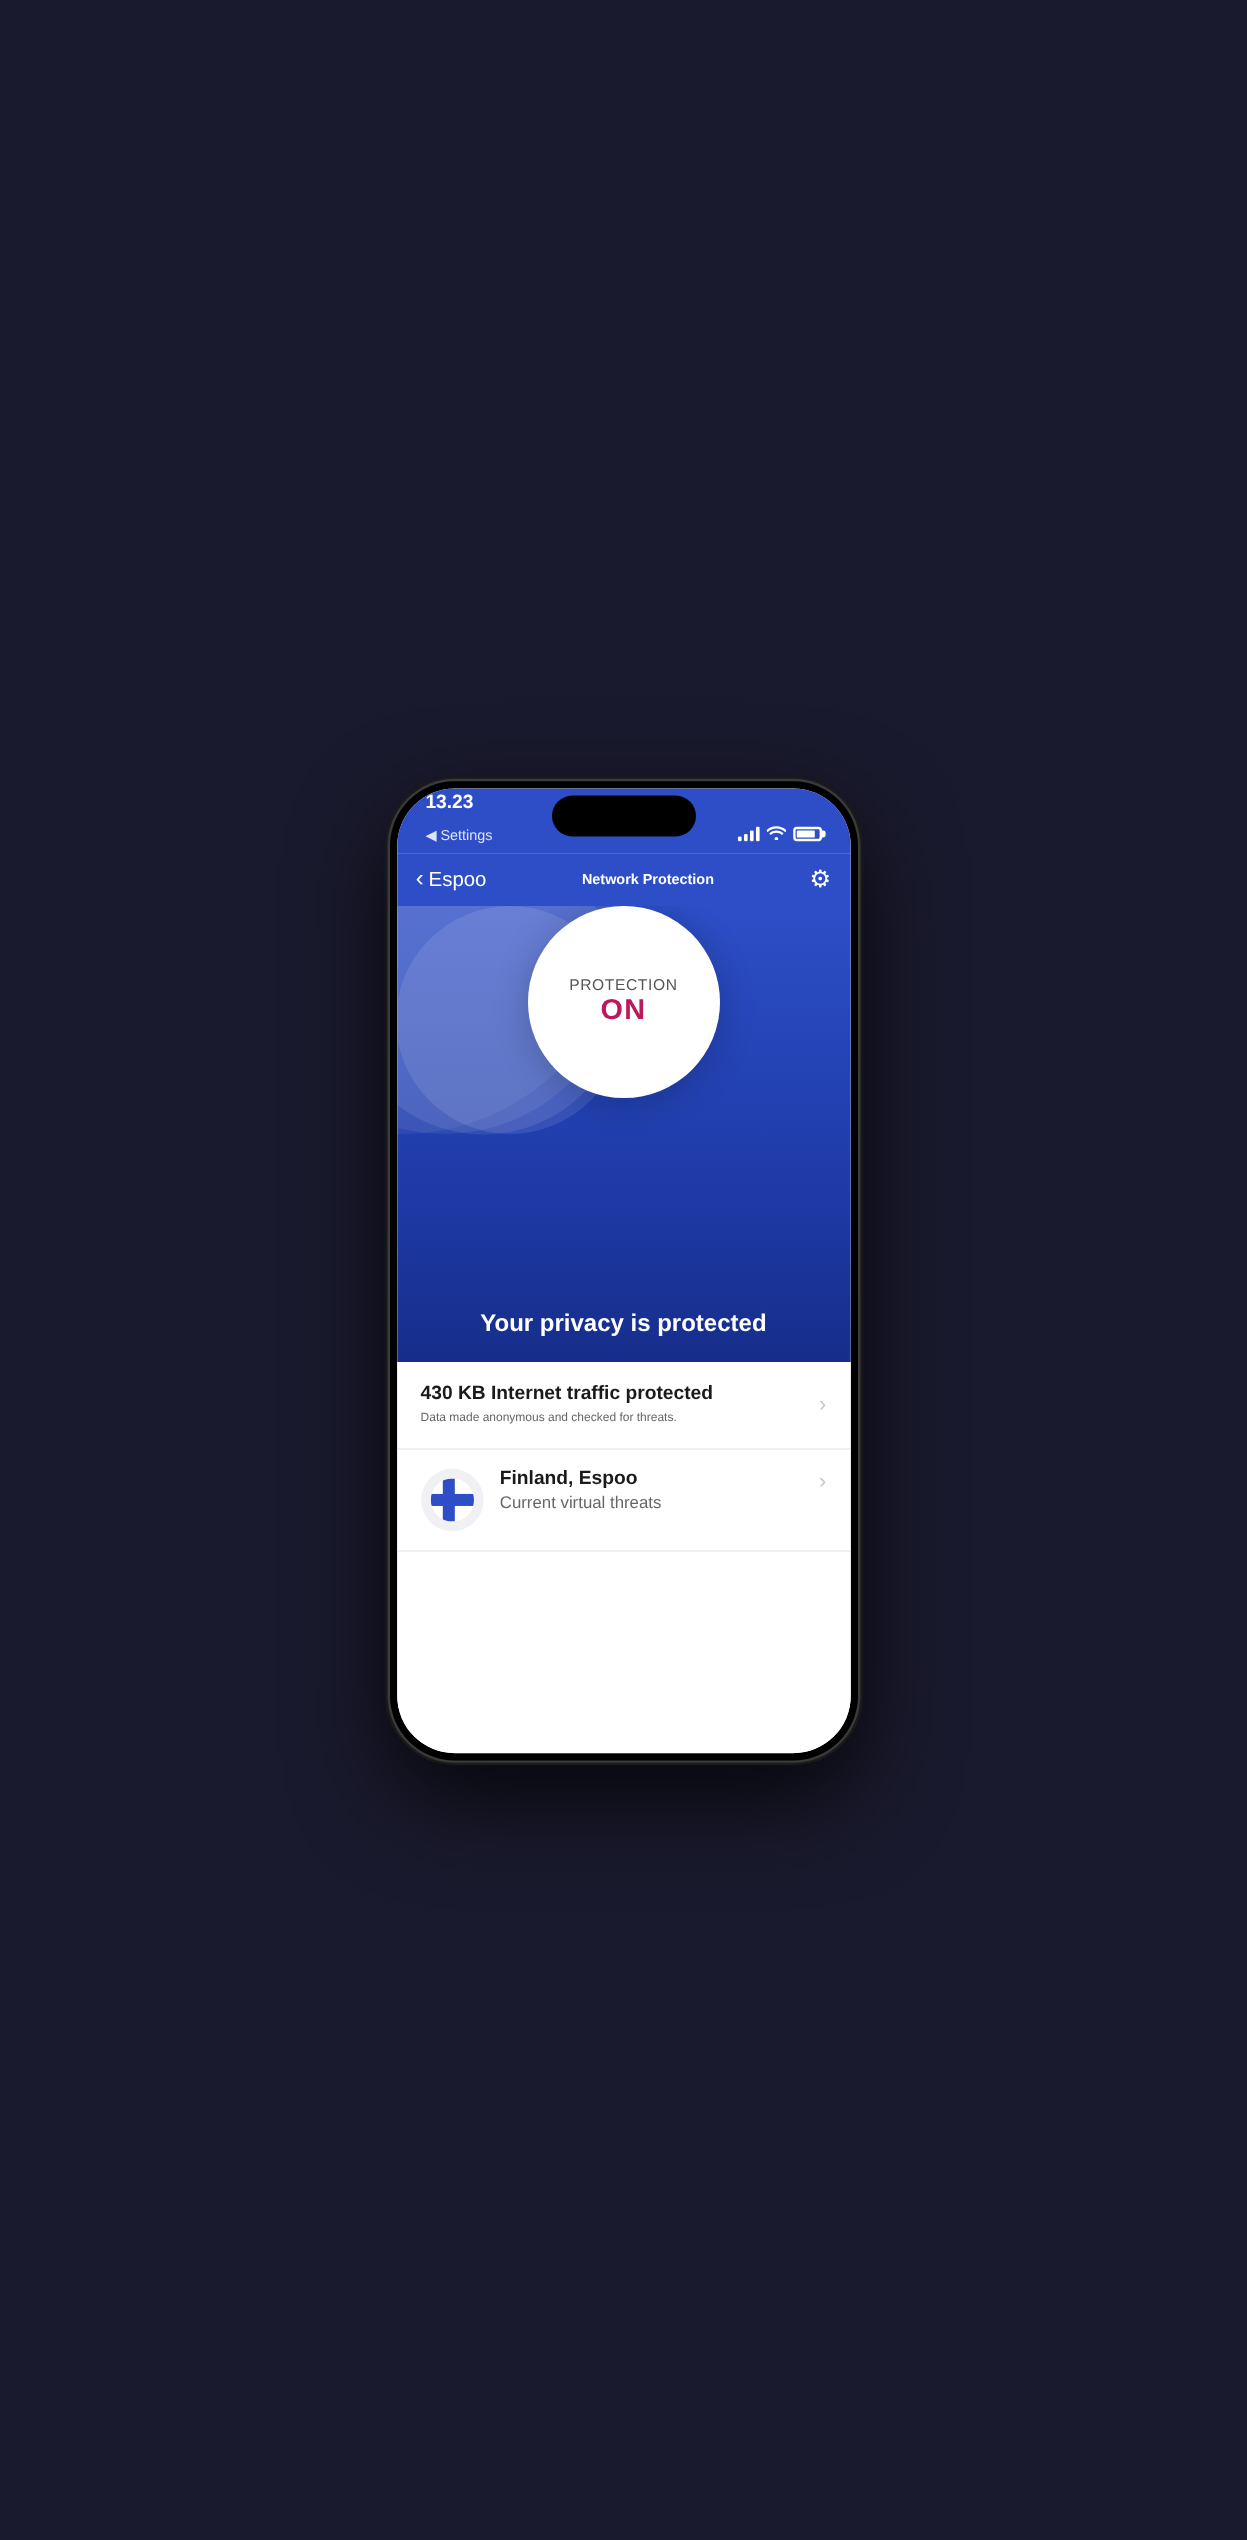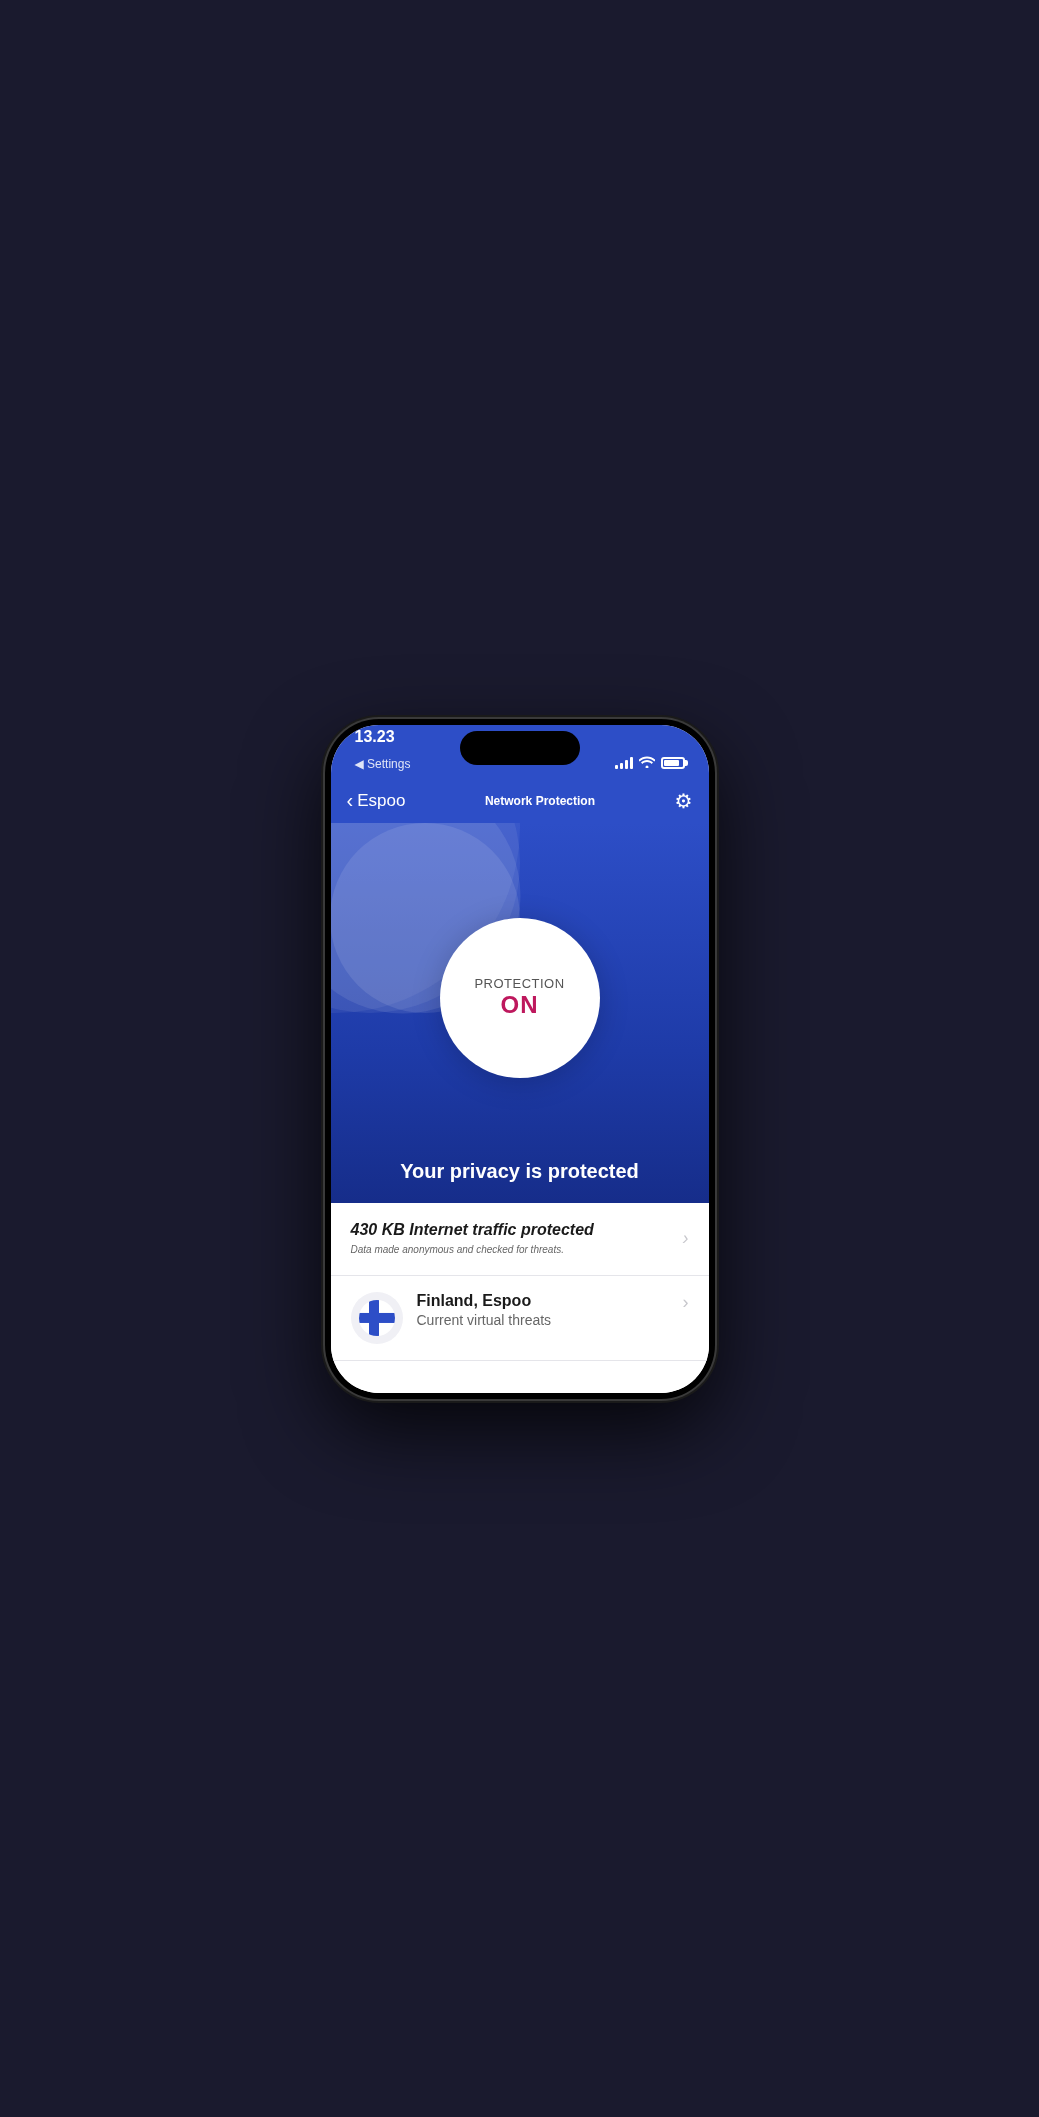--- a/index.html
+++ b/index.html
@@ -8,21 +8,21 @@
       background: #1a1a2e;
       display: flex;
       justify-content: center;
       align-items: center;
       min-height: 100vh;
       font-family: -apple-system, BlinkMacSystemFont, 'SF Pro Display', 'Helvetica Neue', sans-serif;
     }
 
     .phone-frame {
       width: 390px;
-      height: 680px;
+      height: 816px;
       background: #000;
       border-radius: 54px;
       position: relative;
       box-shadow:
         0 0 0 2px #3a3a3a,
         0 0 0 4px #1a1a1a,
         0 30px 80px rgba(0,0,0,0.8);
       overflow: hidden;
     }
 
@@ -175,21 +175,20 @@
 
     
     .hero-section {
       background: linear-gradient(180deg, #2d4ec7 0%, #1e3ba8 60%, #162d8a 100%);
       flex: 0 0 auto;
       height: 380px;
       position: relative;
       display: flex;
       flex-direction: column;
       align-items: center;
-      justify-content: center;
       overflow: hidden;
     }
 
     
     .rings-container {
       position: absolute;
       top: 50%;
       left: 50%;
       transform: translate(-50%, -58%);
     }
@@ -253,21 +252,20 @@
       overflow-y: auto;
     }
 
     .info-row {
       padding: 18px 20px;
       display: flex;
       align-items: center;
       justify-content: space-between;
       border-bottom: 1px solid #e5e5ea;
       cursor: pointer;
-      font-style: italic;
     }
 
     .info-row:last-child {
       border-bottom: none;
     }
 
     .info-row-content {
       flex: 1;
     }
 

